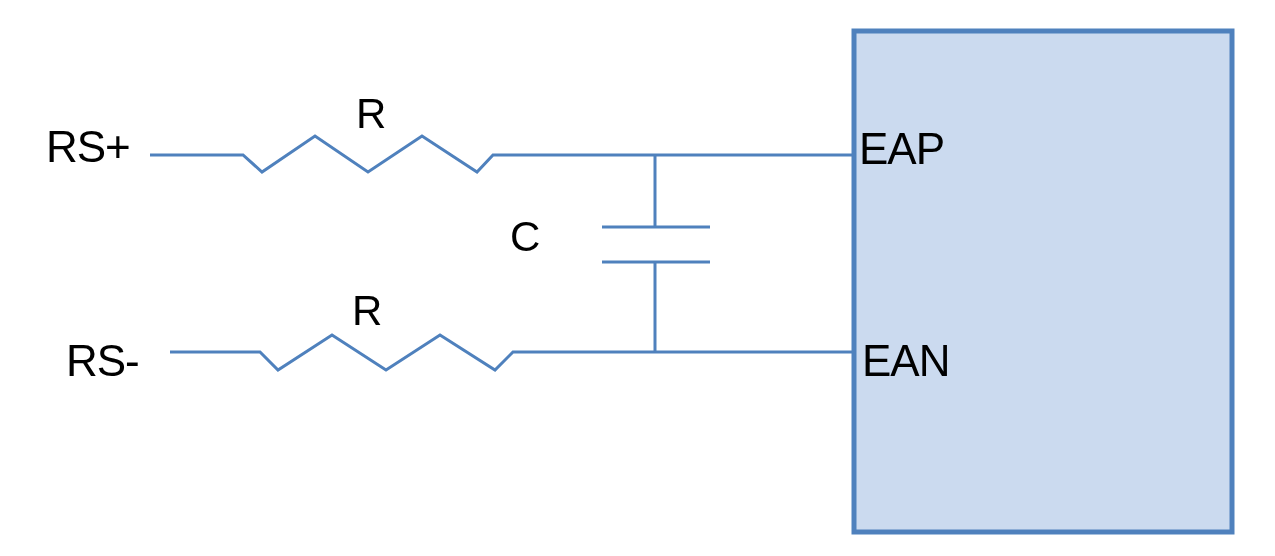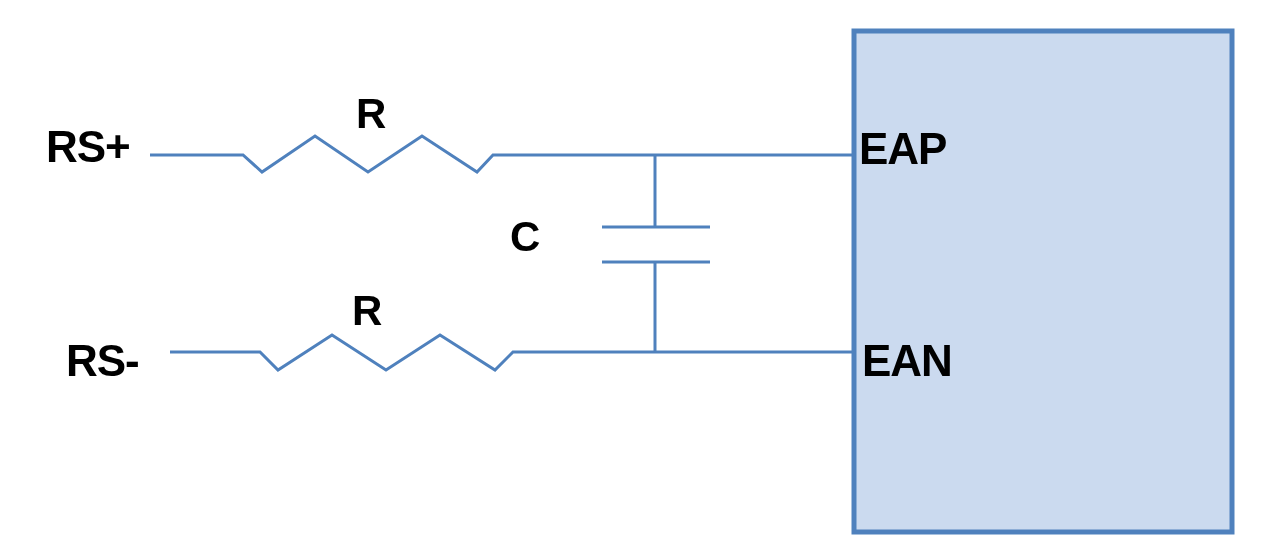--- a/index.html
+++ b/index.html
@@ -7,21 +7,20 @@
     padding: 0;
     background: #ffffff;
   }
   .stage {
     position: relative;
     width: 1275px;
     height: 556px;
     background: var(--background, #ffffff);
     overflow: hidden;
     font-family: "Liberation Sans", sans-serif;
-    font-weight: bold;
   }
   svg.schematic {
     position: absolute;
     inset: 0;
     width: 1275px;
     height: 556px;
     display: block;
   }
   .wire {
     fill: none;

